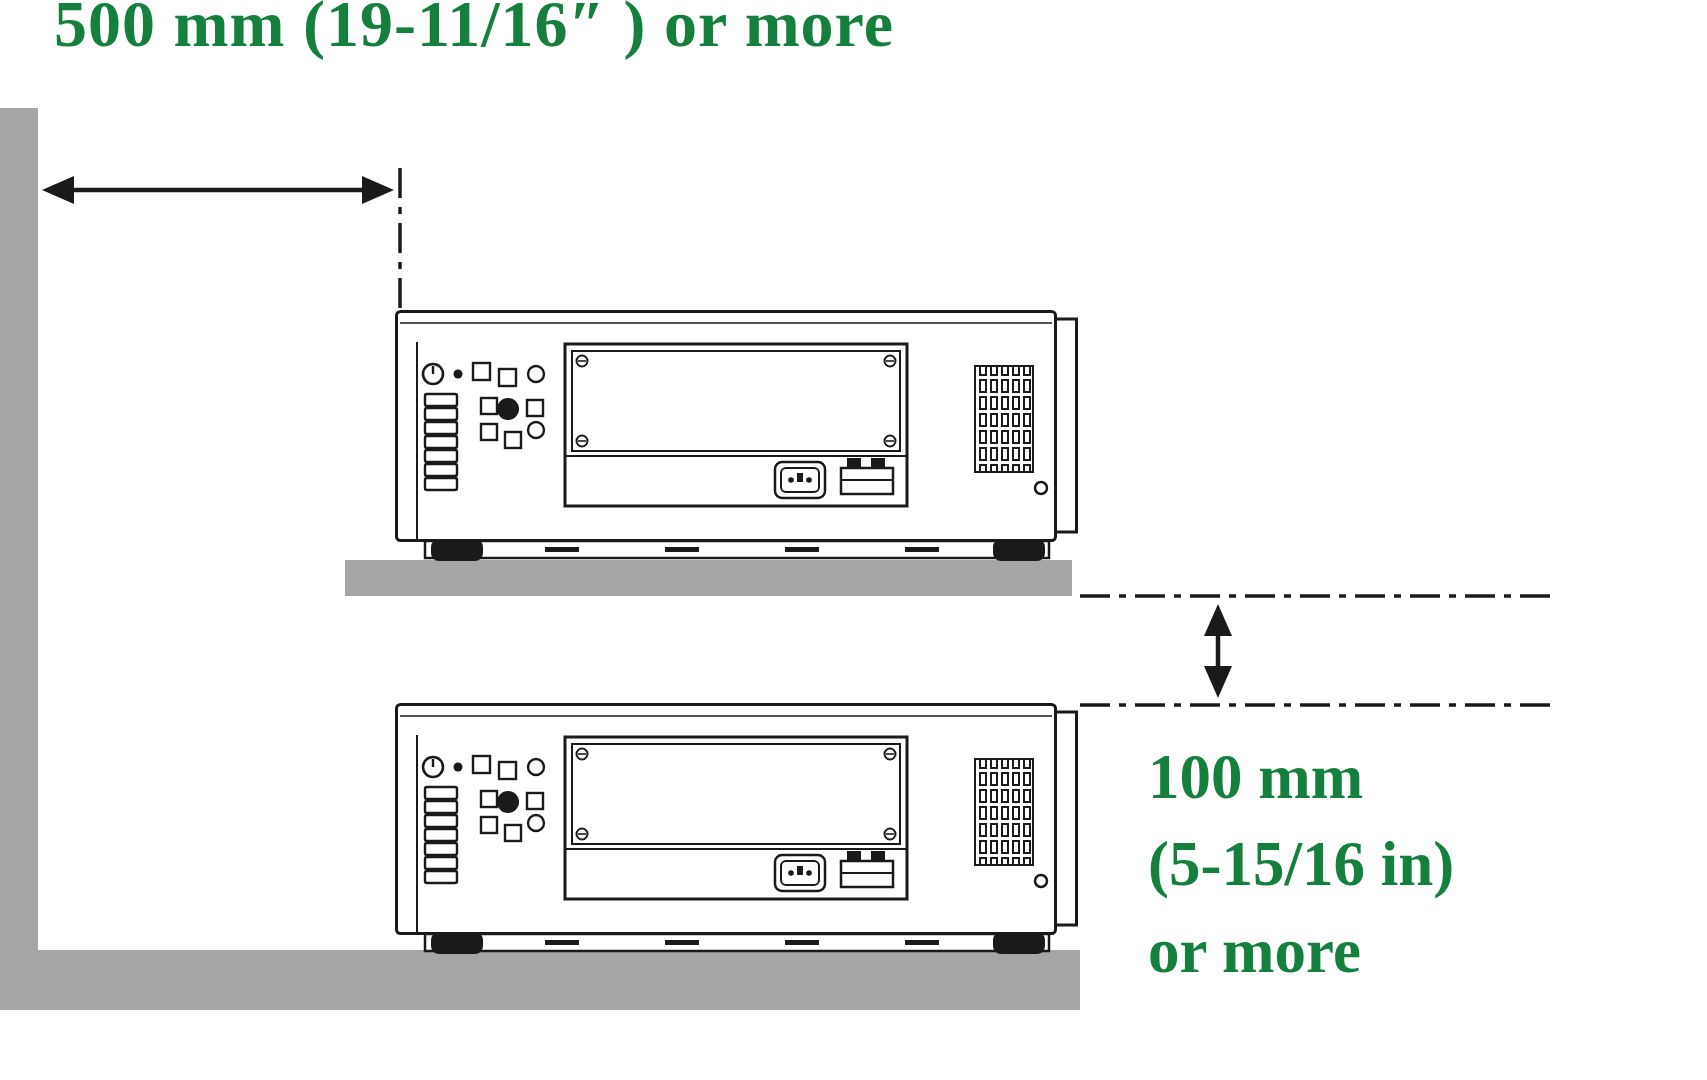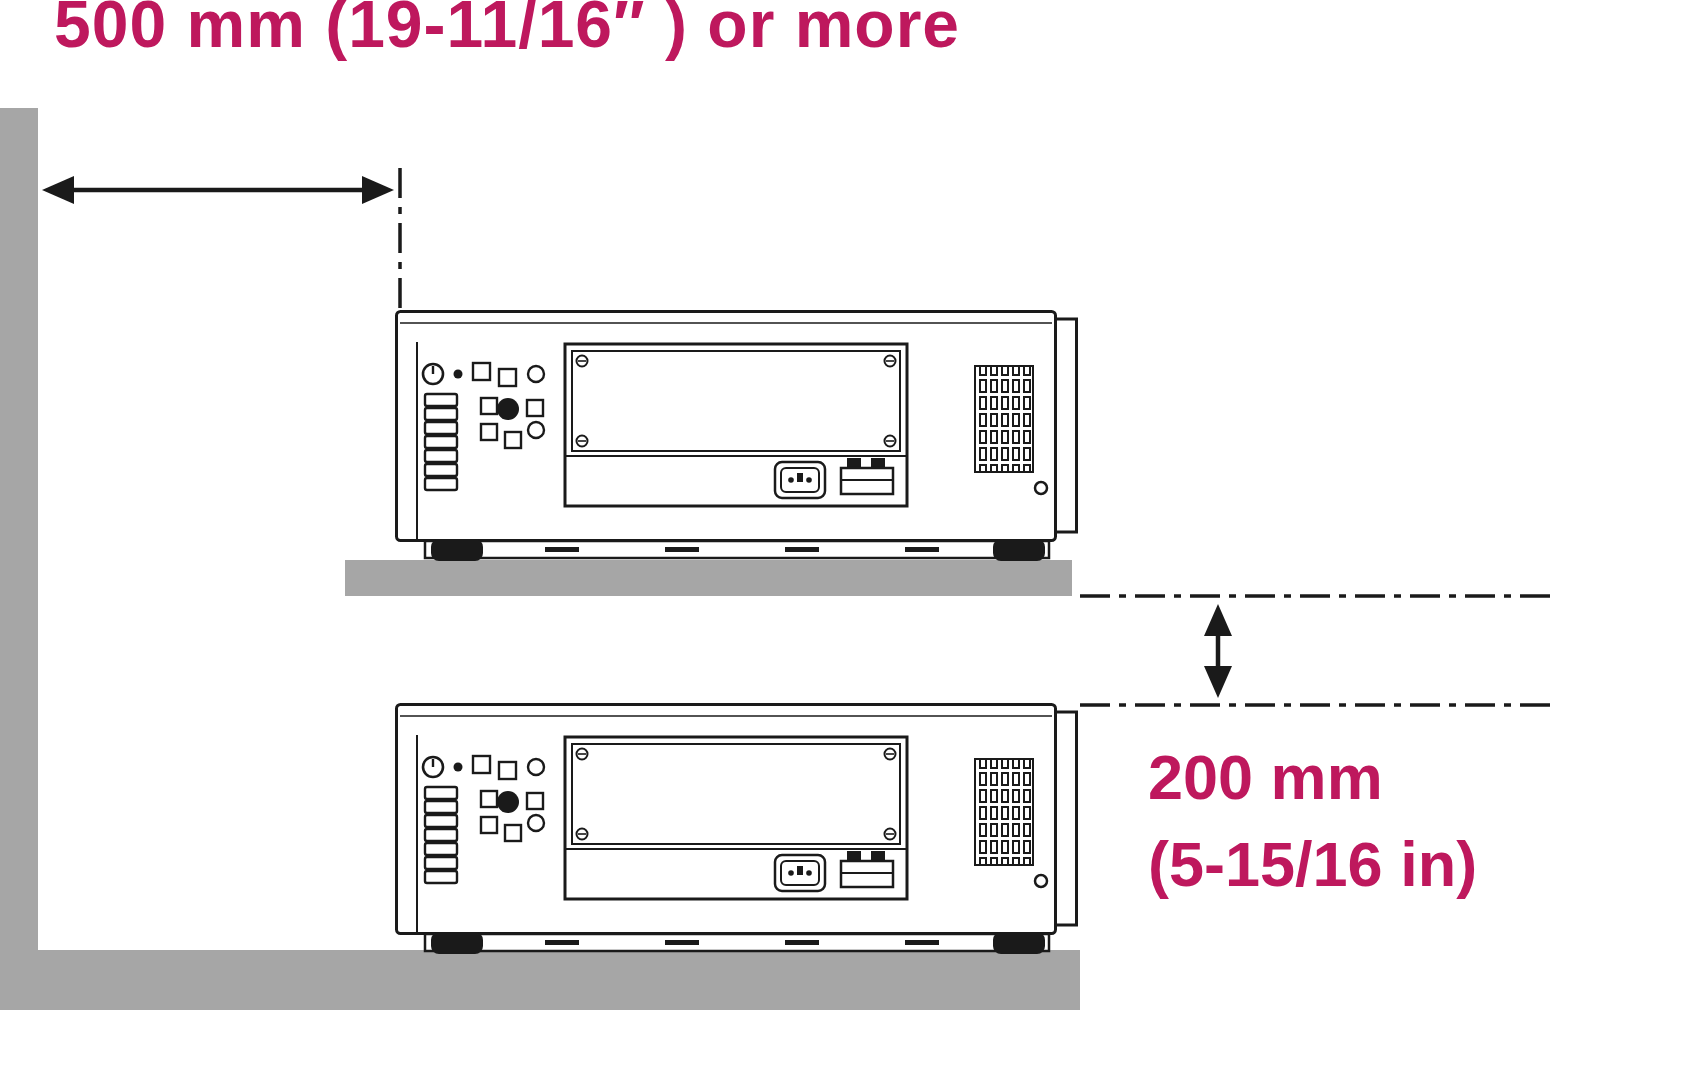--- a/index.html
+++ b/index.html
@@ -2,22 +2,22 @@
 <html><head>
 <meta charset="utf-8">
 <style>
   html, body { margin: 0; padding: 0; background: #ffffff; }
   .canvas {
     position: relative;
     width: 1707px;
     height: 1080px;
     background: #ffffff;
     overflow: hidden;
-    font-family: Liberation Sans, sans-serif;
-    color: #be185d;
+    font-family: Liberation Serif, serif;
+    color: #15803d;
   }
   .label-top {
     position: absolute;
     left: 54px;
     top: -14px;
     font-size: 66px;
     font-weight: 700;
     letter-spacing: 1px;
     white-space: nowrap;
   }
@@ -150,17 +150,18 @@
     <g>
       <line x1="1218" y1="630" x2="1218" y2="672" stroke="#1a1a1a" stroke-width="4.5"></line>
       <polygon points="1218,604 1204,636 1232,636" fill="#1a1a1a"></polygon>
       <polygon points="1218,698 1204,666 1232,666" fill="#1a1a1a"></polygon>
     </g>
   </svg>
 
   <div class="label-top">500 mm (19-11/16″ ) or more</div>
 
   <div class="label-right">
-    <div>200 mm</div>
+    <div>100 mm</div>
     <div>(5-15/16 in)</div>
+    <div>or more</div>
   </div>
 
 </div>
 
 </body></html>

